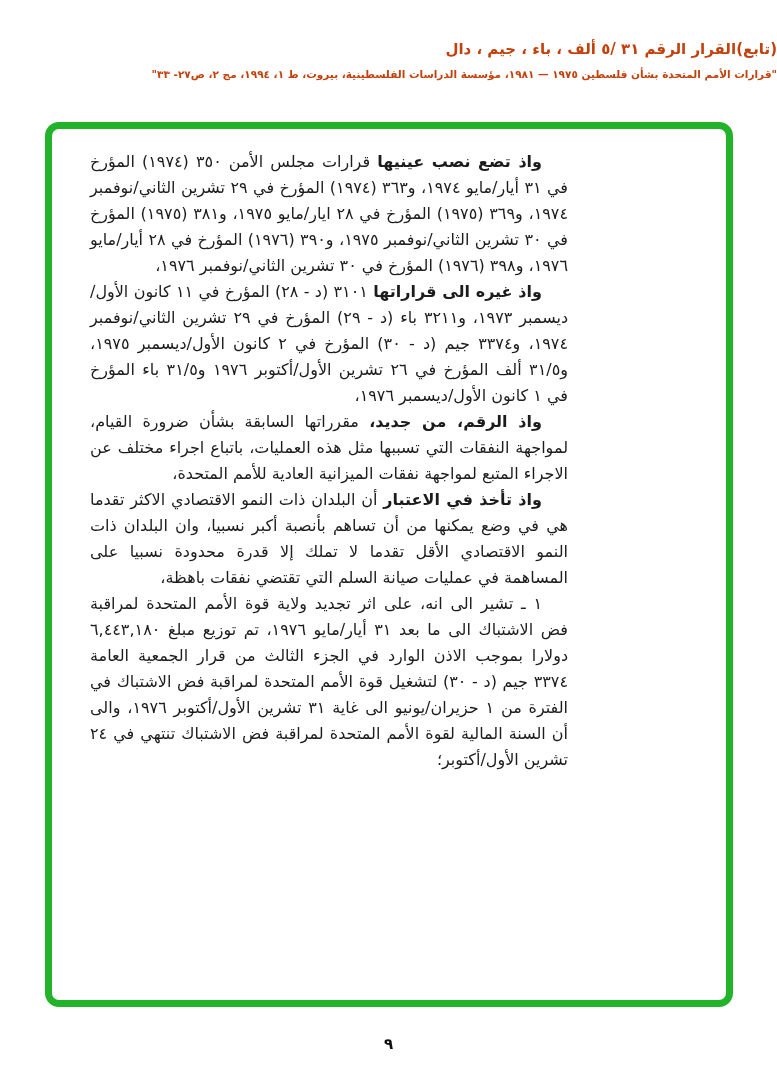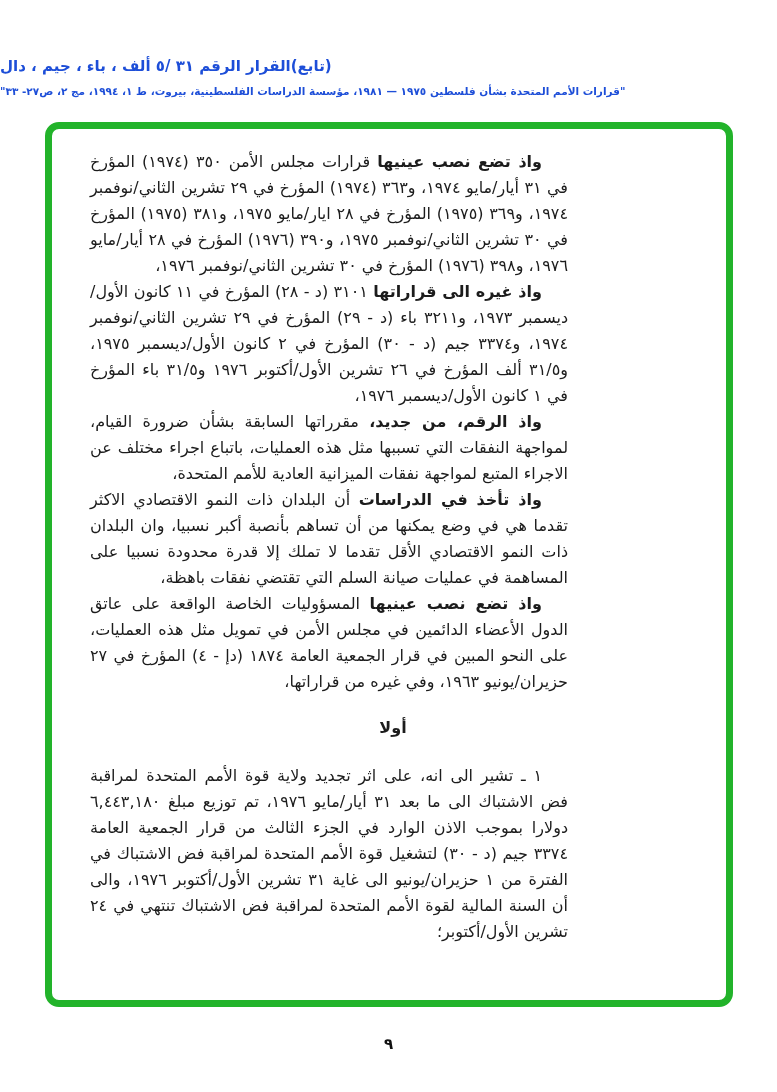--- a/index.html
+++ b/index.html
@@ -7,24 +7,24 @@
     width: 777px; height: 1092px;
     background: #ffffff;
     font-family: "DejaVu Sans", sans-serif;
     position: relative;
     overflow: hidden;
   }
   .page { position: absolute; inset: 0; }
 
   .page-header {
     position: absolute;
-    top: 57px; left: 0; width: 100%;
-    text-align: left;
+    top: 40px; left: 0; width: 100%;
+    text-align: right;
     direction: rtl;
-    color: #1d4ed8;
+    color: #c2410c;
   }
   .header-title {
     font-size: 15px;
     font-weight: 700;
     letter-spacing: 0.2px;
   }
   .header-source {
     font-size: 10.5px;
     font-weight: 700;
     margin-top: 10px;
@@ -76,22 +76,20 @@
   <div class="page-header">
     <div class="header-title">(تابع)القرار الرقم ٣١ /٥ ألف ، باء ، جيم ، دال</div>
     <div class="header-source">"قرارات الأمم المتحدة بشأن فلسطين ١٩٧٥ — ١٩٨١، مؤسسة الدراسات الفلسطينية، بيروت، ط ١، ١٩٩٤، مج ٢، ص٢٧- ٣٣"</div>
   </div>
 
   <div class="green-box" style="border-color: rgb(34, 179, 42);">
     <div class="text-block" style="color: rgb(28, 28, 28);">
         <p class="para"><strong>واذ تضع نصب عينيها</strong> قرارات مجلس الأمن ٣٥٠ (١٩٧٤) المؤرخ في ٣١ أيار/مايو ١٩٧٤، و٣٦٣ (١٩٧٤) المؤرخ في ٢٩ تشرين الثاني/نوفمبر ١٩٧٤، و٣٦٩ (١٩٧٥) المؤرخ في ٢٨ ايار/مايو ١٩٧٥، و٣٨١ (١٩٧٥) المؤرخ في ٣٠ تشرين الثاني/نوفمبر ١٩٧٥، و٣٩٠ (١٩٧٦) المؤرخ في ٢٨ أيار/مايو ١٩٧٦، و٣٩٨ (١٩٧٦) المؤرخ في ٣٠ تشرين الثاني/نوفمبر ١٩٧٦،</p>
         <p class="para"><strong>واذ غيره الى قراراتها</strong> ٣١٠١ (د - ٢٨) المؤرخ في ١١ كانون الأول/ديسمبر ١٩٧٣، و٣٢١١ باء (د - ٢٩) المؤرخ في ٢٩ تشرين الثاني/نوفمبر ١٩٧٤، و٣٣٧٤ جيم (د - ٣٠) المؤرخ في ٢ كانون الأول/ديسمبر ١٩٧٥، و٣١/٥ ألف المؤرخ في ٢٦ تشرين الأول/أكتوبر ١٩٧٦ و٣١/٥ باء المؤرخ في ١ كانون الأول/ديسمبر ١٩٧٦،</p>
         <p class="para"><strong>واذ الرقم، من جديد،</strong> مقرراتها السابقة بشأن ضرورة القيام، لمواجهة النفقات التي تسببها مثل هذه العمليات، باتباع اجراء مختلف عن الاجراء المتبع لمواجهة نفقات الميزانية العادية للأمم المتحدة،</p>
-        <p class="para"><strong>واذ تأخذ في الدراسات</strong> أن البلدان ذات النمو الاقتصادي الاكثر تقدما هي في وضع يمكنها من أن تساهم بأنصبة أكبر نسبيا، وان البلدان ذات النمو الاقتصادي الأقل تقدما لا تملك إلا قدرة محدودة نسبيا على المساهمة في عمليات صيانة السلم التي تقتضي نفقات باهظة،</p>
-        <p class="para"><strong>واذ تضع نصب عينيها</strong> المسؤوليات الخاصة الواقعة على عاتق الدول الأعضاء الدائمين في مجلس الأمن في تمويل مثل هذه العمليات، على النحو المبين في قرار الجمعية العامة ١٨٧٤ (دإ - ٤) المؤرخ في ٢٧ حزيران/يونيو ١٩٦٣، وفي غيره من قراراتها،</p>
-        <p class="section-heading">أولا</p>
+        <p class="para"><strong>واذ تأخذ في الاعتبار</strong> أن البلدان ذات النمو الاقتصادي الاكثر تقدما هي في وضع يمكنها من أن تساهم بأنصبة أكبر نسبيا، وان البلدان ذات النمو الاقتصادي الأقل تقدما لا تملك إلا قدرة محدودة نسبيا على المساهمة في عمليات صيانة السلم التي تقتضي نفقات باهظة،</p>
         <p class="para">١ ـ تشير الى انه، على اثر تجديد ولاية قوة الأمم المتحدة لمراقبة فض الاشتباك الى ما بعد ٣١ أيار/مايو ١٩٧٦، تم توزيع مبلغ ٦,٤٤٣,١٨٠ دولارا بموجب الاذن الوارد في الجزء الثالث من قرار الجمعية العامة ٣٣٧٤ جيم (د - ٣٠) لتشغيل قوة الأمم المتحدة لمراقبة فض الاشتباك في الفترة من ١ حزيران/يونيو الى غاية ٣١ تشرين الأول/أكتوبر ١٩٧٦، والى أن السنة المالية لقوة الأمم المتحدة لمراقبة فض الاشتباك تنتهي في ٢٤ تشرين الأول/أكتوبر؛</p>
       </div>
   </div>
 
   <div class="page-number">٩</div>
 
 </div>
 
 </body></html>

